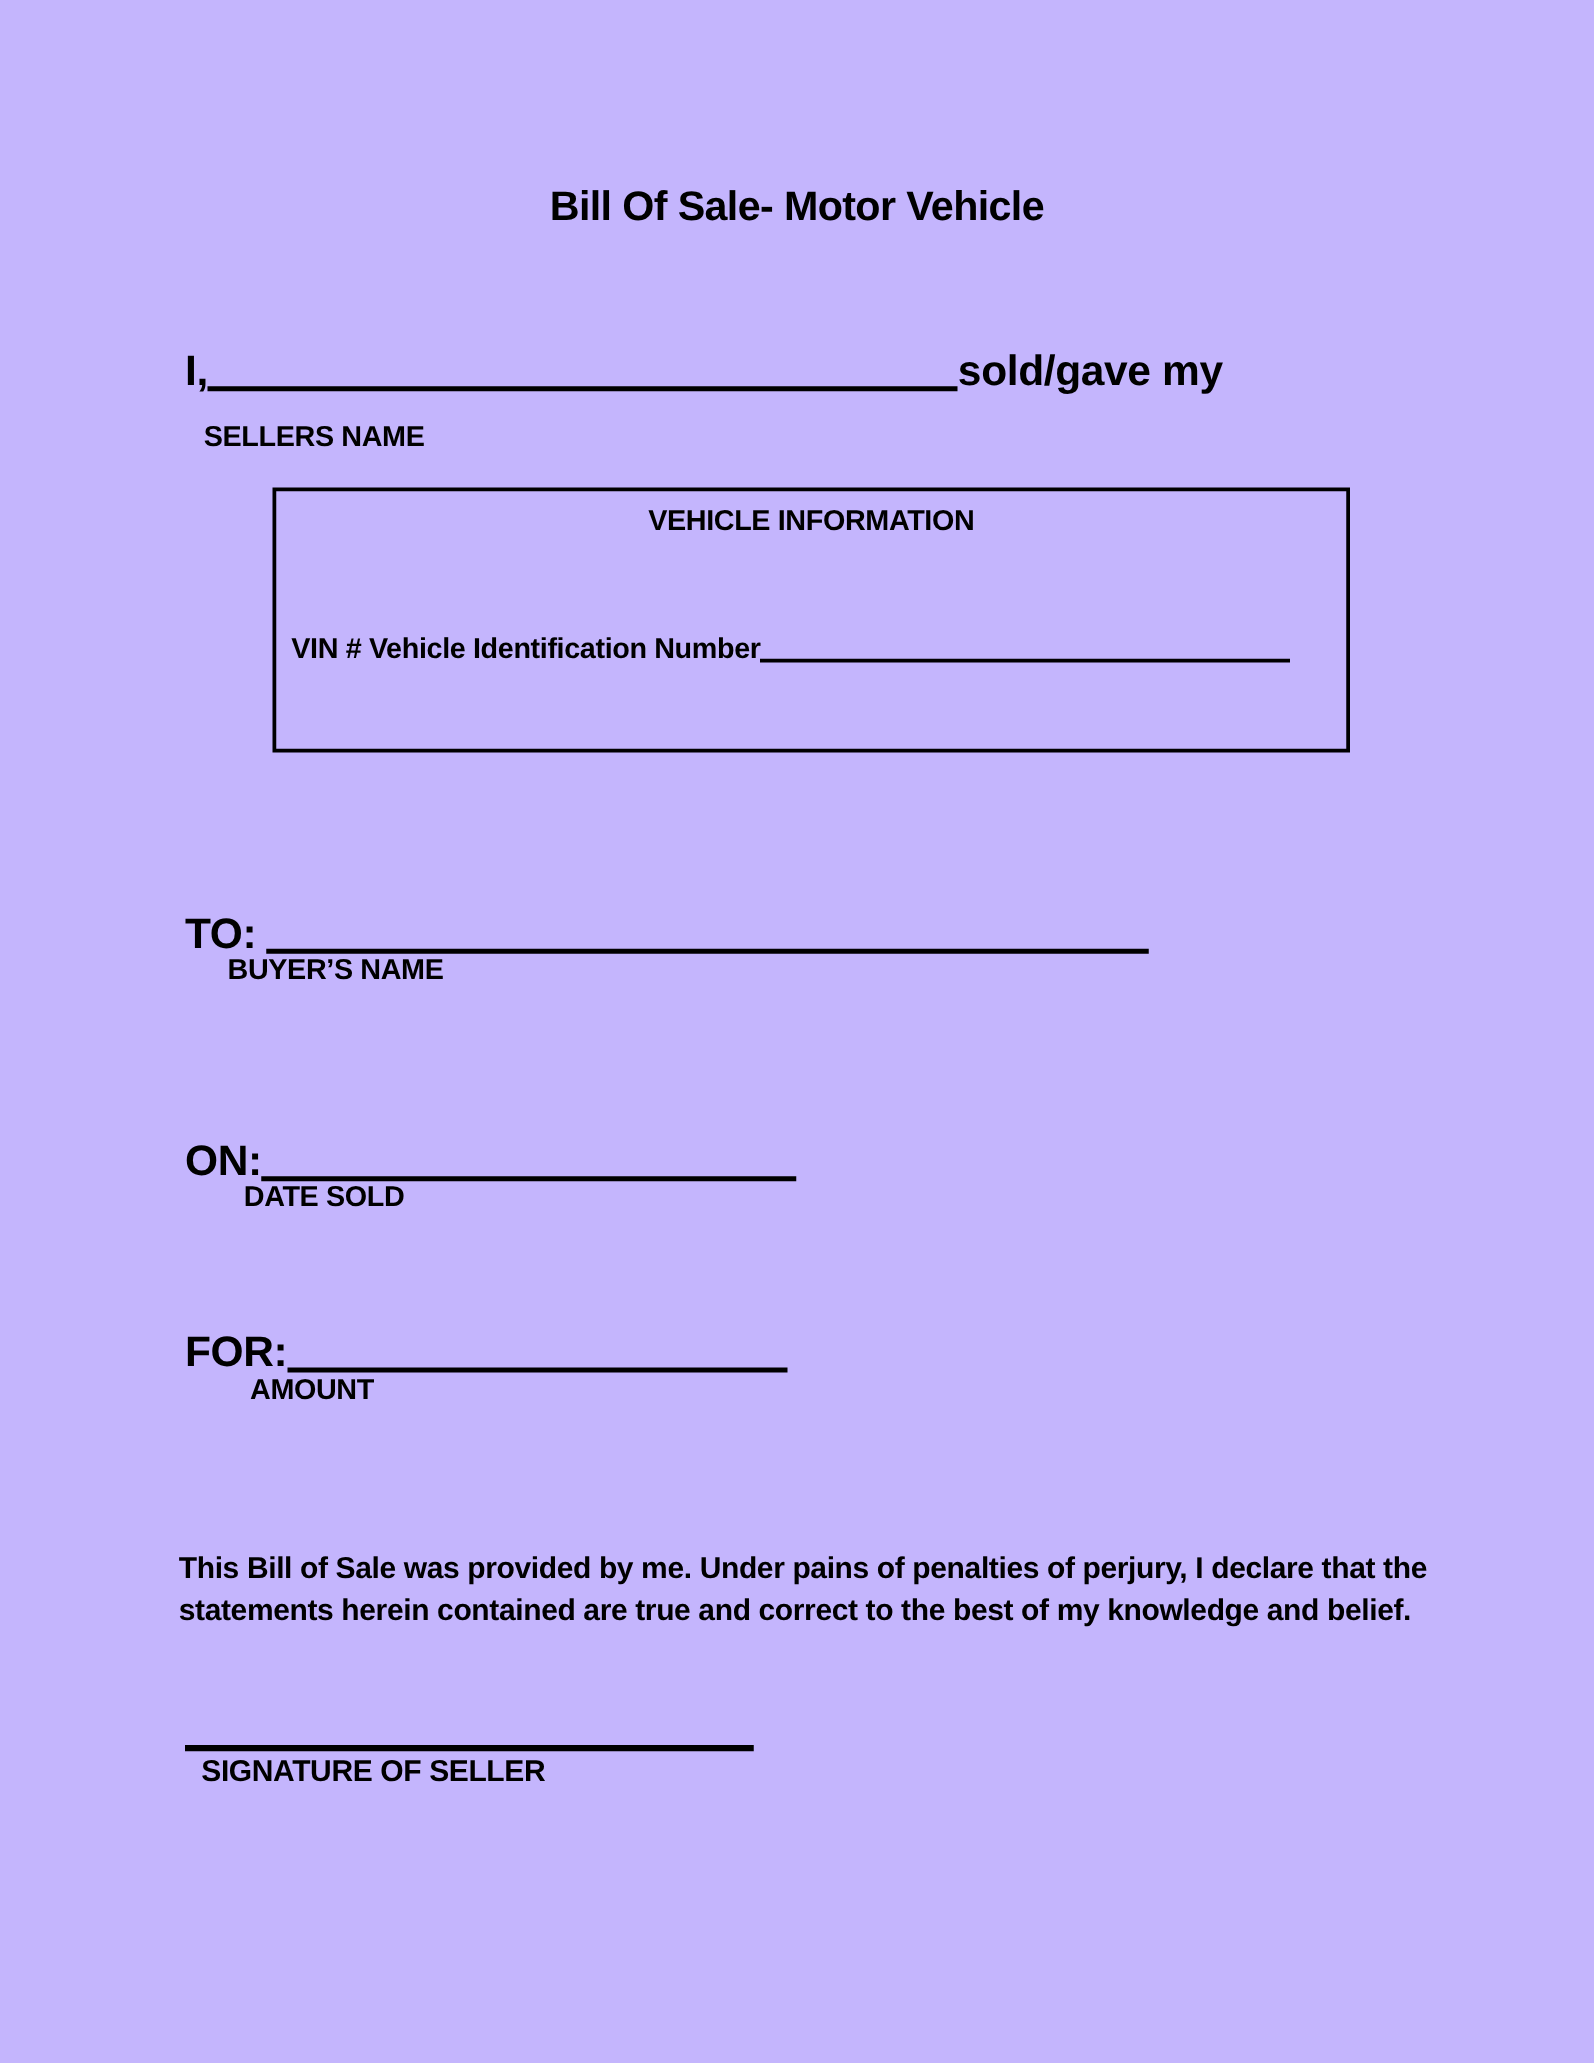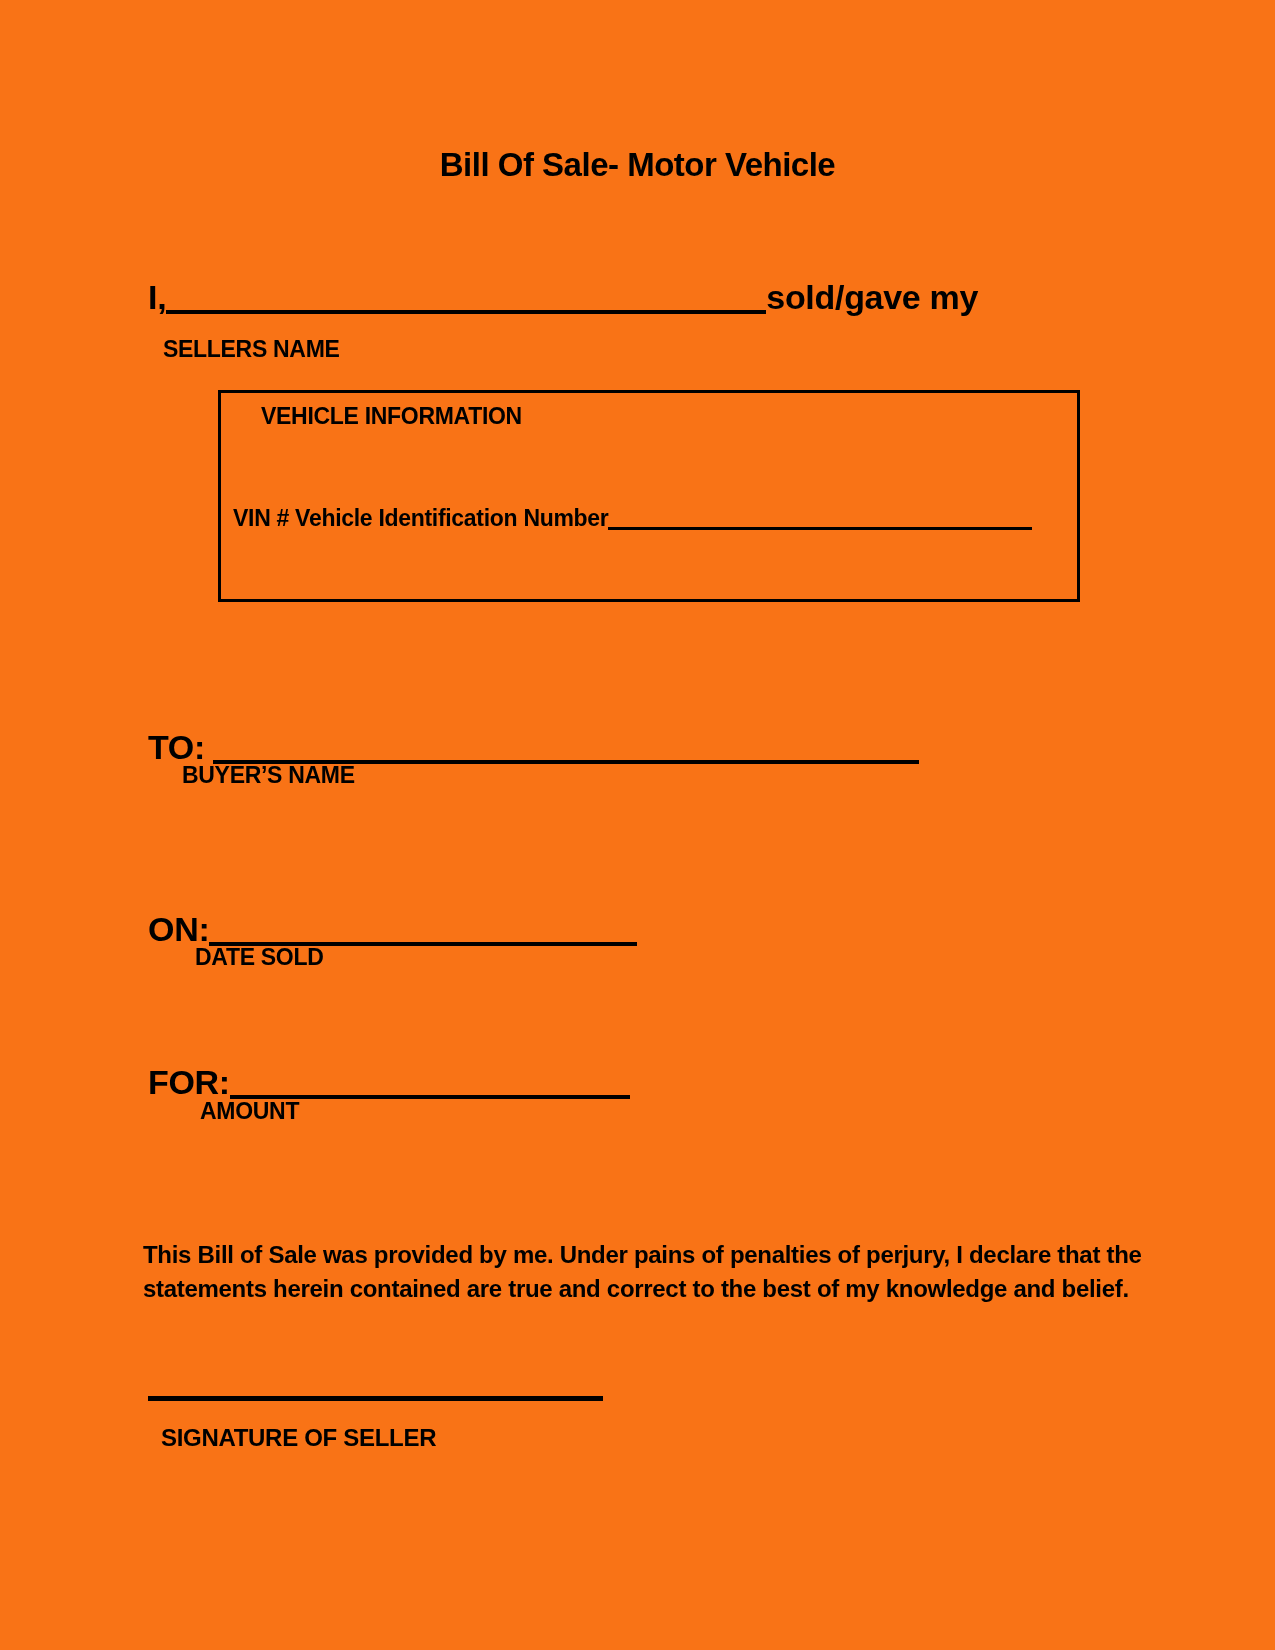--- a/index.html
+++ b/index.html
@@ -1,20 +1,20 @@
 <!DOCTYPE html>
 <html><head>
 <meta charset="utf-8">
 <style>
   html, body { margin: 0; padding: 0; background: #ffffff; }
   .page {
     position: relative;
     width: 1275px;
     height: 1650px;
-    background: #f97316;
+    background: #c4b5fd;
     color: #000000;
     font-family: "Liberation Sans", sans-serif;
     font-weight: bold;
     letter-spacing: -0.3px;
     overflow: hidden;
   }
   .abs { position: absolute; white-space: nowrap; }
   .doc-title {
     position: absolute;
     top: 146px; left: 0;
@@ -41,22 +41,22 @@
   .vehicle-box {
     position: absolute;
     left: 218px; top: 390px;
     width: 856px; height: 206px;
     border: 3px solid #000;
   }
   .box-heading {
     position: absolute;
     top: 10px; left: 0;
     width: 100%;
+    text-align: center;
     font-size: 23px;
-    margin-left: 40px;
   }
   .sig-line {
     position: absolute;
     left: 148px; top: 1396px;
     width: 455px; height: 5px;
     background: #000;
   }
   .declaration {
     position: absolute;
     left: 143px; top: 1238px;
@@ -100,15 +100,15 @@
     <span>FOR:</span><span class="fill" style="width:400px;"></span>
   </div>
   <div class="abs caption" style="left:200px; top:1098px;">AMOUNT</div>
 
   <div class="declaration">
     <div>This Bill of Sale was provided by me. Under pains of penalties of perjury, I declare that the</div>
     <div>statements herein contained are true and correct to the best of my knowledge and belief.</div>
   </div>
 
   <div class="sig-line"></div>
-  <div class="abs" style="left:161px; top:1404px; font-size:24px;margin-top:20px;">SIGNATURE OF SELLER</div>
+  <div class="abs" style="left:161px; top:1404px; font-size:24px;">SIGNATURE OF SELLER</div>
 
 </div>
 
 </body></html>

